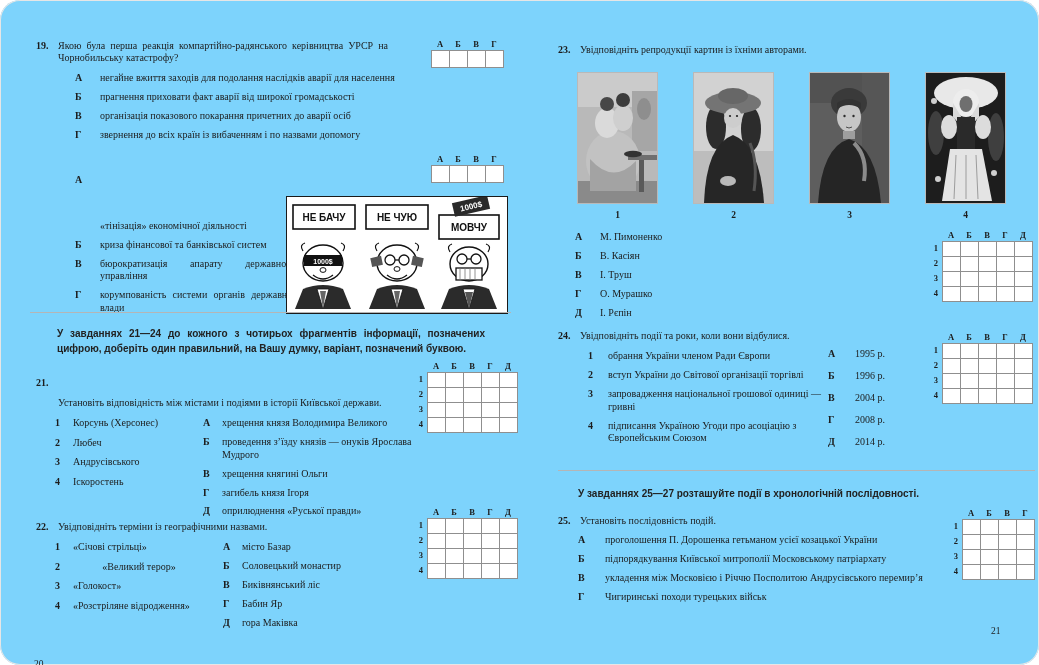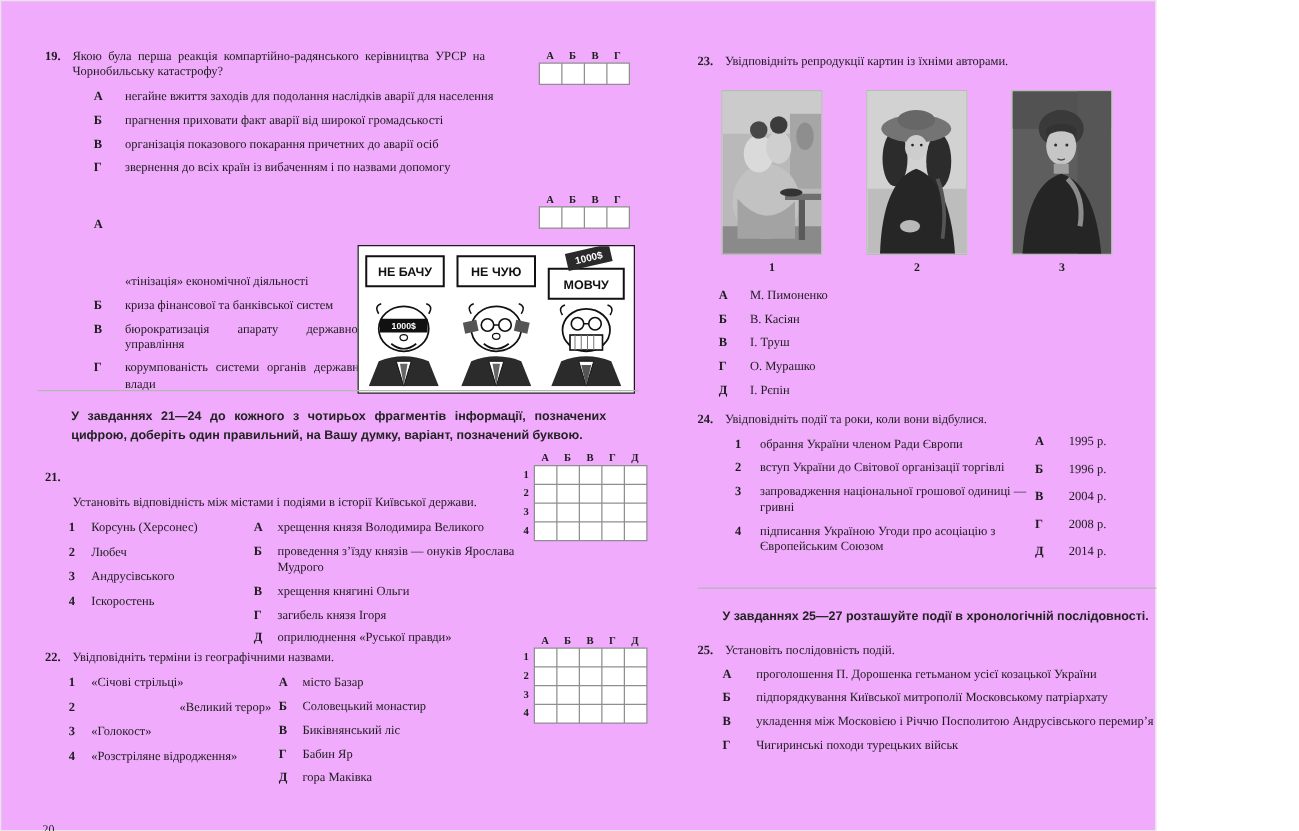--- a/index.html
+++ b/index.html
@@ -1,19 +1,20 @@
 <!DOCTYPE html>
 <html><head>
 <meta charset="utf-8">
 <style>
   html,body{margin:0;padding:0;}
   #app{
-    position:relative; width:925px; height:665px; background:#f0abfc;
+    position:relative; width:1039px; height:665px; background:#7dd3fc;
     font-family:"Liberation Serif", serif; color:#1c1c1c; overflow:hidden;
     box-shadow: inset 0 0 0 1px #e6e6e6;
+    border-radius: 20px;
   }
   .abs{position:absolute;}
   .question{font-size:10px; line-height:12.4px;}
   .stem{display:flex;}
   .stem .qnum{flex:none; width:22px; font-weight:bold;}
   .stem .qtext{text-align:justify;}
   .opts{list-style:none; margin:7px 0 0 0; padding:0;}
   .opt{display:flex; margin-bottom:6.5px;}
   .opt .letter{flex:none; font-weight:bold;}
   .opt .text{text-align:justify;}
@@ -332,21 +333,21 @@
     <div class="match-cols">
       <ul class="num-col" style="width:168px;">
 
           <li class="opt">
             <span class="match-num">1</span>
             <span class="text" style="width:132px; text-align:left;">«Січові стрільці»</span>
           </li>
 
           <li class="opt">
             <span class="match-num">2</span>
-            <span class="text" style="width:132px; text-align:right;margin-left:12px;">«Великий терор»</span>
+            <span class="text" style="width:132px; text-align:center;">«Великий терор»</span>
           </li>
 
           <li class="opt">
             <span class="match-num">3</span>
             <span class="text" style="width:132px; text-align:left;">«Голокост»</span>
           </li>
 
           <li class="opt">
             <span class="match-num">4</span>
             <span class="text" style="width:132px; text-align:left;">«Розстріляне відродження»</span>

